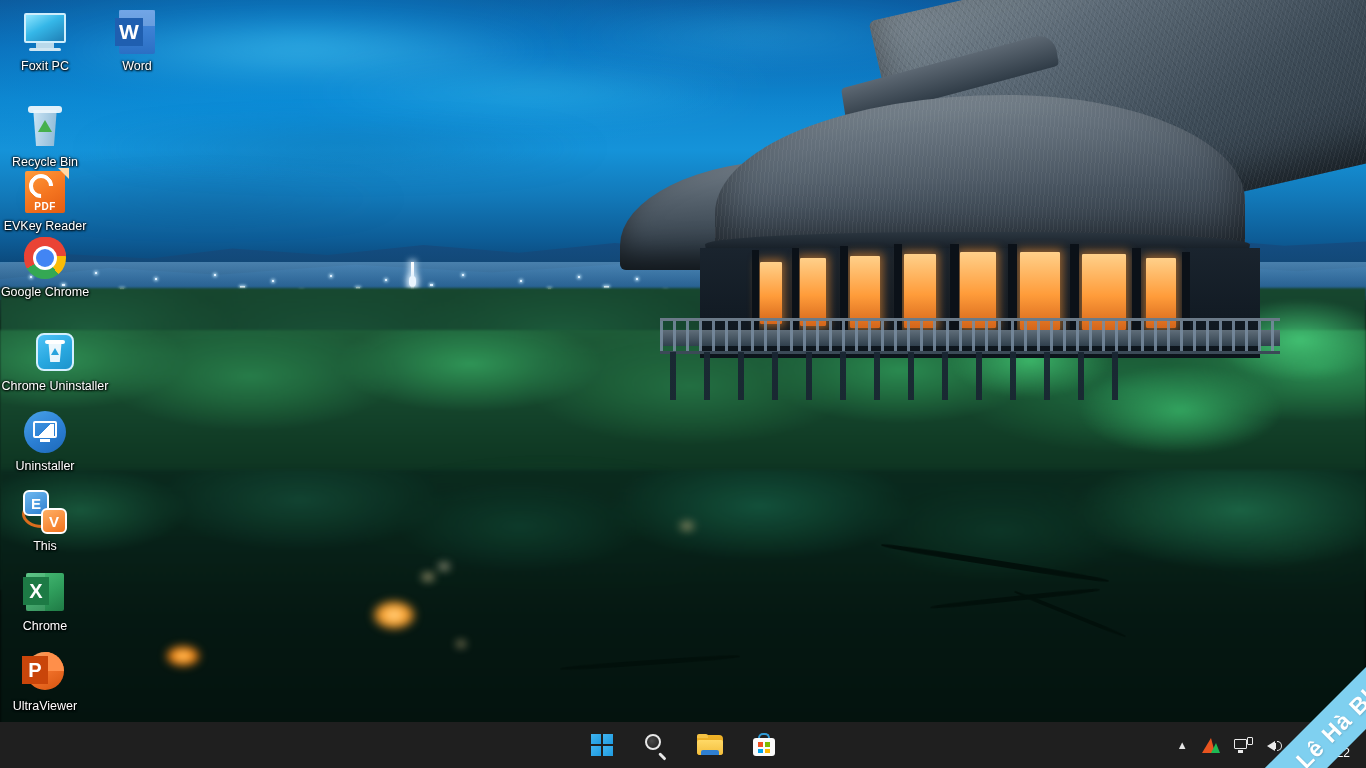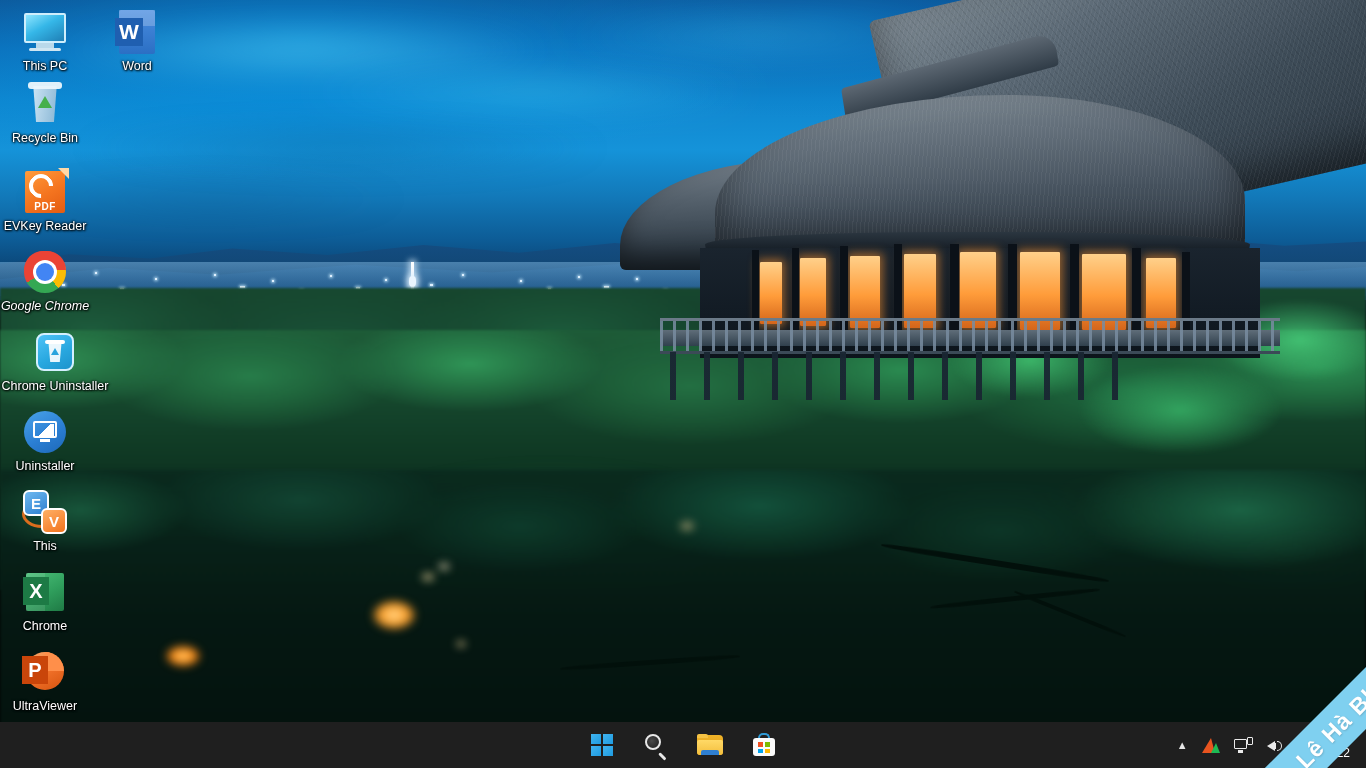--- a/index.html
+++ b/index.html
@@ -623,52 +623,52 @@
 </div>
 
 <div id="desktop-icons">
 
   <div class="d-icon" style="top:8px;">
     <div class="glyph ic-thispc">
       <div class="mon"></div>
         <div class="stand"></div>
         <div class="base"></div>
     </div>
-    <span class="lbl">This PC</span>
+    <span class="lbl">Foxit PC</span>
   </div>
 
   <div class="d-icon" style="left:92px;top:8px;">
     <div class="glyph ic-word">
       <div class="page"></div>
         <div class="fold"></div>
         <div class="w">W</div>
     </div>
     <span class="lbl">Word</span>
   </div>
 
-  <div class="d-icon" style="top:80px;">
+  <div class="d-icon" style="top:104px;">
     <div class="glyph ic-recycle">
       <div class="bin"></div>
         <div class="lid"></div>
         <div class="tri"></div>
     </div>
     <span class="lbl">Recycle Bin</span>
   </div>
 
   <div class="d-icon" style="top:168px;">
     <div class="glyph ic-foxit">
       <div class="sq"></div>
         <div class="corner"></div>
         <div class="g"></div>
         <div class="pdf">PDF</div>
     </div>
     <span class="lbl">EVKey Reader</span>
   </div>
 
-  <div class="d-icon" style="top:248px;font-style:italic;">
+  <div class="d-icon" style="top:234px;">
     <div class="glyph ic-chrome">
       <div class="outer"></div>
         <div class="red-top"></div>
         <div class="white"></div>
         <div class="blue"></div>
     </div>
     <span class="lbl">Google Chrome</span>
   </div>
 
   <div class="d-icon wide" style="top:328px;">

